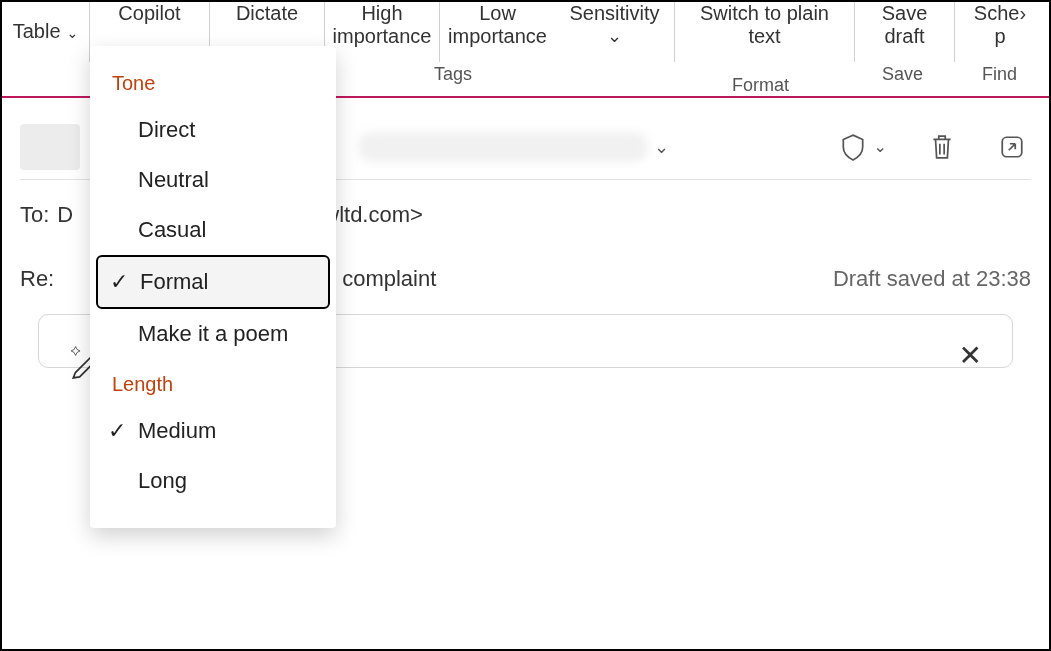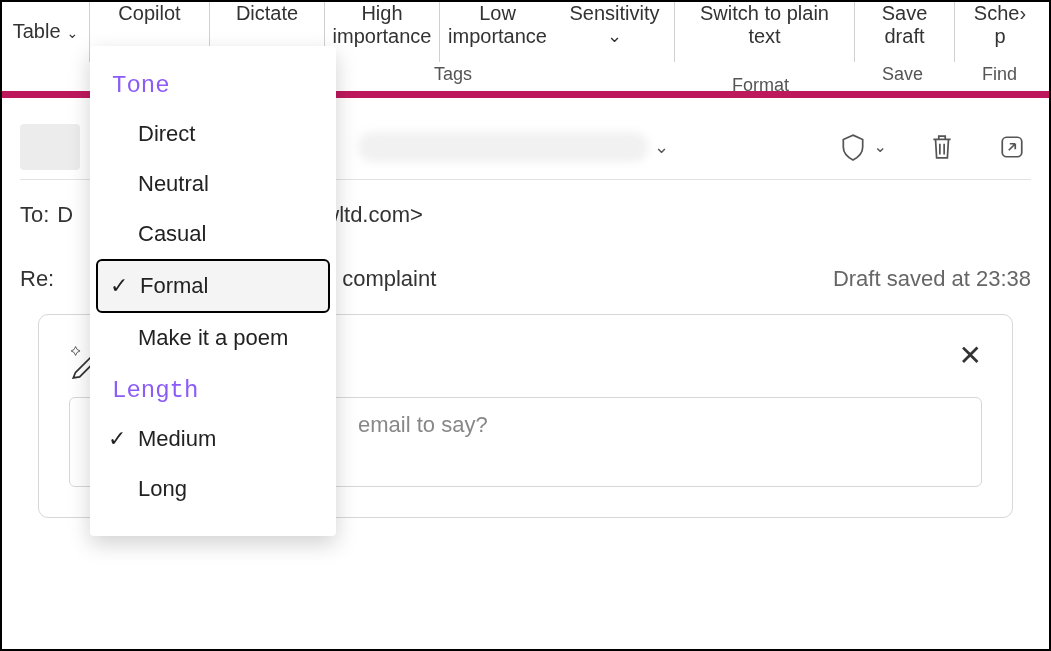--- a/index.html
+++ b/index.html
@@ -11,21 +11,21 @@
       background: #fff;
       overflow: hidden;
       color: #222;
     }
 
     
     .ribbon {
       display: flex;
       align-items: flex-start;
       height: 96px;
-      border-bottom: 7px solid #be185d;
+      border-bottom: 2px solid #be185d;
       font-size: 20px;
       color: #333;
     }
     .rib-item {
       border-right: 1px solid #d0d0d0;
       height: 60px;
       display: flex;
       flex-direction: column;
       align-items: center;
       justify-content: flex-start;
@@ -114,23 +114,22 @@
       position: absolute;
       top: 44px; left: 88px;
       width: 246px;
       background: #fff;
       box-shadow: 0 8px 22px rgba(0,0,0,0.18);
       border-radius: 4px;
       padding: 18px 0 22px 0;
       z-index: 50;
     }
     .dd-header {
-      font-size: 24px; color: #8b5cf6;
+      font-size: 20px; color: #c2410c;
       padding: 8px 22px 10px 22px;
-      font-family: Liberation Mono, monospace;
     }
     .dd-item {
       font-size: 22px; color: #222;
       padding: 12px 22px 12px 48px;
       position: relative;
       cursor: pointer;
     }
     .dd-item .check {
       position: absolute; left: 18px; top: 12px;
       font-size: 22px;
@@ -237,23 +236,20 @@
   </div>
 
   <div class="compose-panel">
     <div class="compose-icon">
       <svg width="34" height="34" viewBox="0 0 32 32" fill="none" stroke="#333" stroke-width="1.6">
         <path d="M6 26 L22 10 L26 14 L10 30 L4 31 Z"></path>
         <path d="M4 6 L6 2 L8 6 L12 8 L8 10 L6 14 L4 10 L0 8 Z" stroke-width="1" transform="translate(2,0) scale(0.7)"></path>
       </svg>
     </div>
     <div class="compose-close">✕</div>
-    <div class="compose-input">
-      <span style="margin-left:270px;">email to say?</span>
-    </div>
   </div>
 
 </div>
 
 <div class="dropdown">
   <div class="dd-header">Tone</div>
 
   <div class="dd-item">Direct</div>
   <div class="dd-item">Neutral</div>
   <div class="dd-item">Casual</div>

